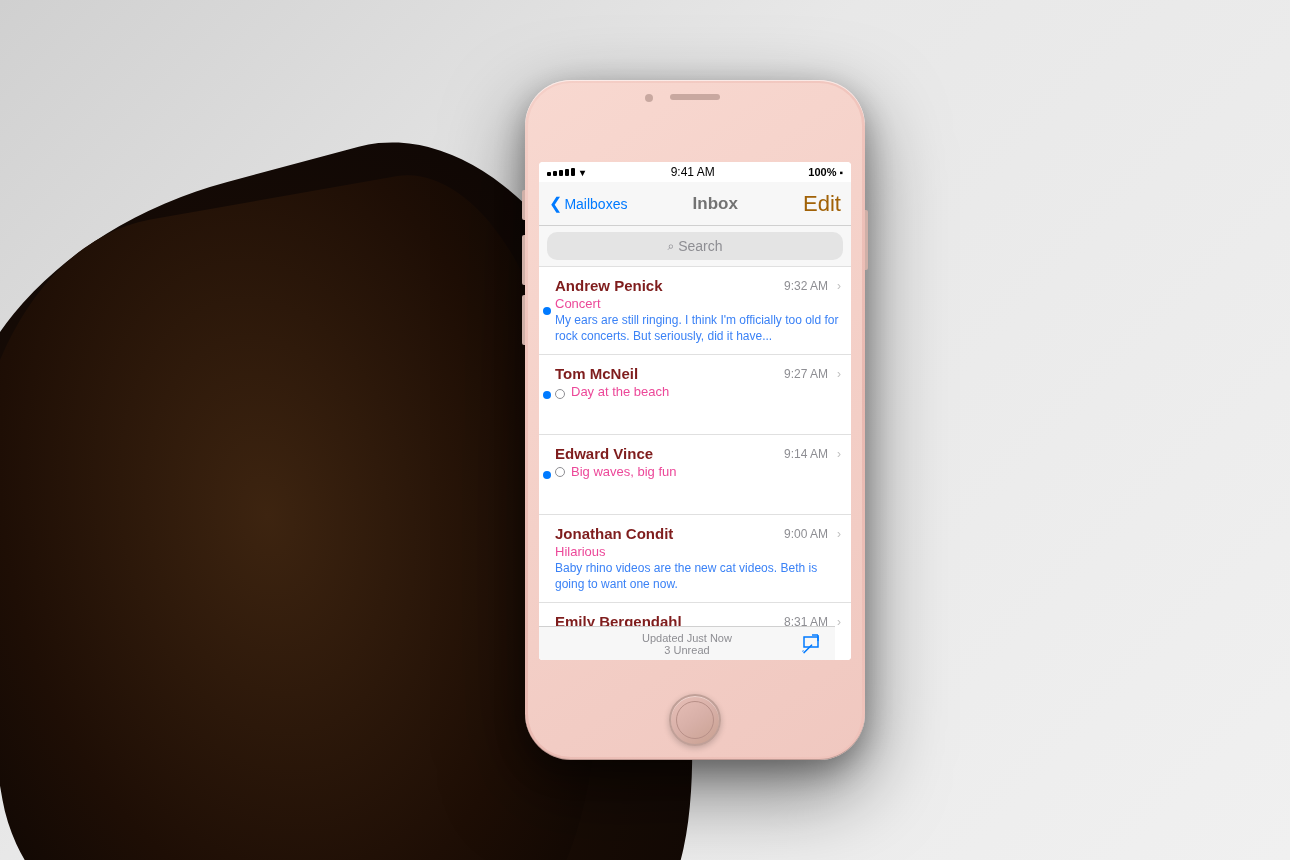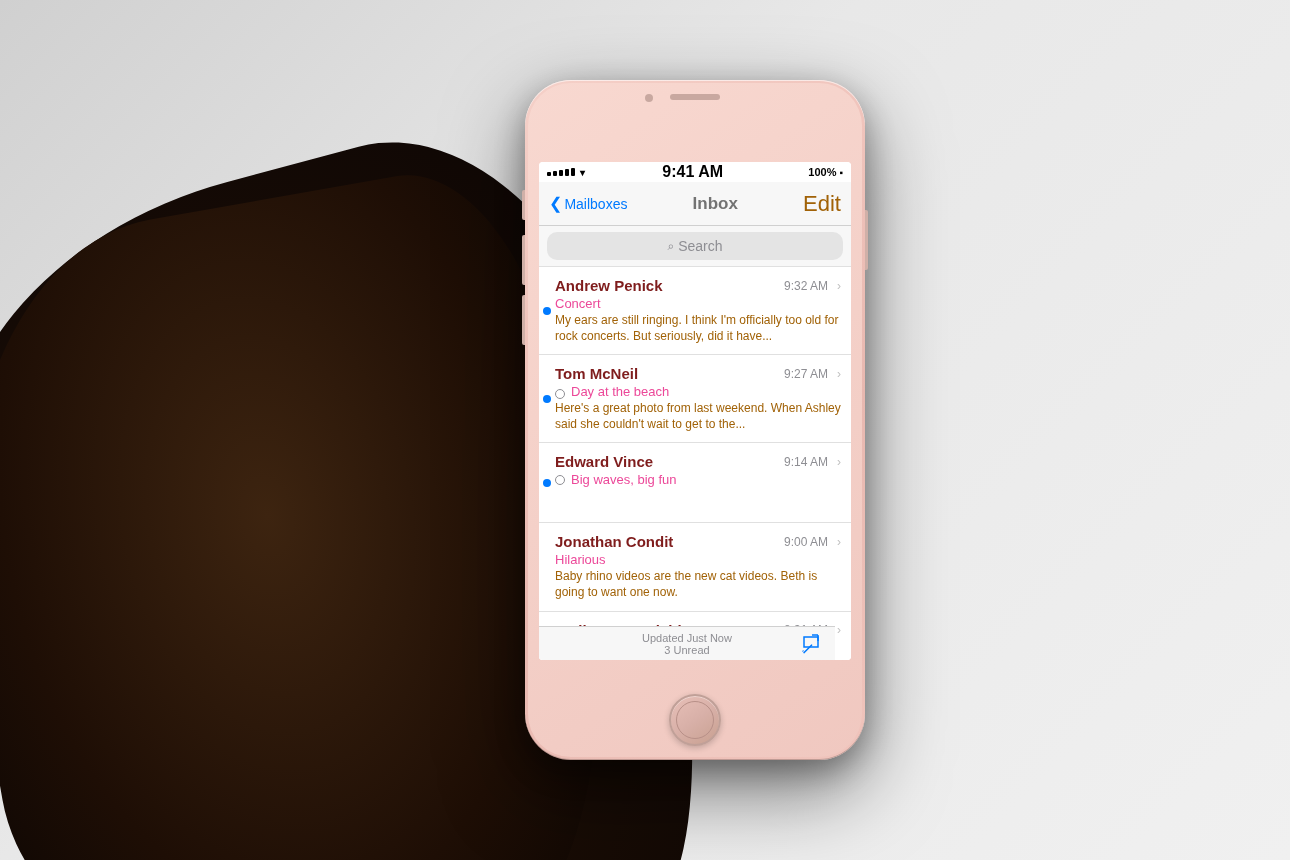--- a/index.html
+++ b/index.html
@@ -121,22 +121,22 @@
       background: #000;
       border-radius: 1px;
     }
 
     .wifi-icon {
       font-size: 10px;
       margin-left: 2px;
     }
 
     .status-center {
-      font-size: 16px;
-      font-weight: 700;
+      font-size: 12px;
+      font-weight: 400;
       margin-left: 40px;
     }
 
     .status-right {
       display: flex;
       align-items: center;
       gap: 3px;
       font-size: 11px;
       margin-left: 48px;
     }
@@ -247,21 +247,21 @@
       font-size: 13px;
       color: #ec4899;
       margin-bottom: 2px;
       white-space: nowrap;
       overflow: hidden;
       text-overflow: ellipsis;
     }
 
     .email-preview {
       font-size: 12px;
-      color: #a16207;
+      color: #3b82f6;
       line-height: 1.3;
       display: -webkit-box;
       -webkit-line-clamp: 2;
       -webkit-box-orient: vertical;
       overflow: hidden;
     }
 
     .flag-icon {
       width: 10px;
       height: 10px;
@@ -484,21 +484,20 @@
             <span class="email-sender unread">Tom McNeil</span>
             <div class="email-time-wrapper">
               <span>9:27 AM</span>
               <span class="chevron">›</span>
             </div>
           </div>
           <div class="email-subject" style="display:flex;align-items:flex-end;gap:4px;">
             <span class="flag-icon"></span>
             Day at the beach
           </div>
-          <div class="email-preview">Here's a great photo from last weekend. When Ashley said she couldn't wait to get to the...</div>
         </div>
 
         <div class="email-item unread">
           <div class="email-header">
             <span class="email-sender unread">Edward Vince</span>
             <div class="email-time-wrapper">
               <span>9:14 AM</span>
               <span class="chevron">›</span>
             </div>
           </div>

